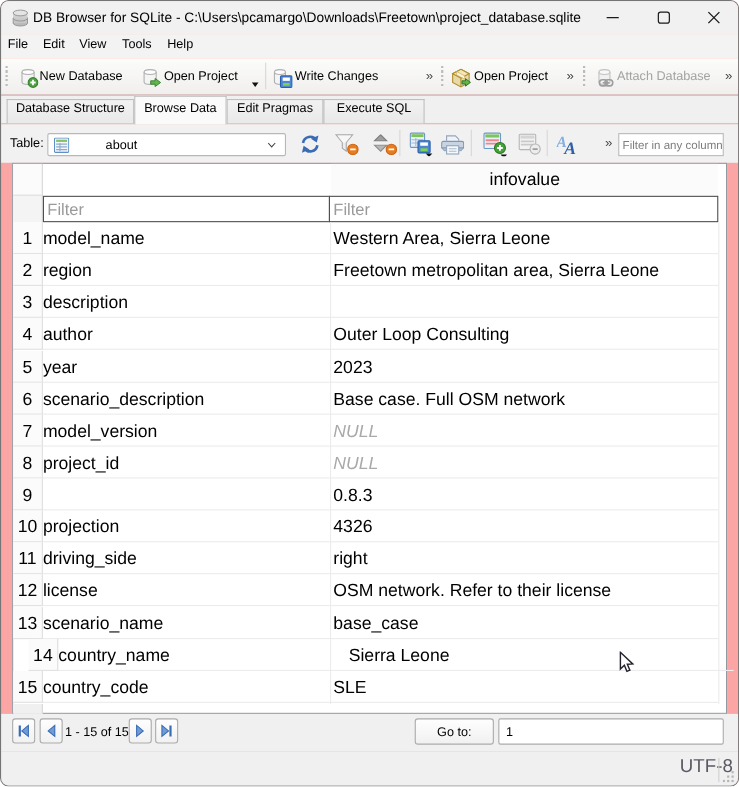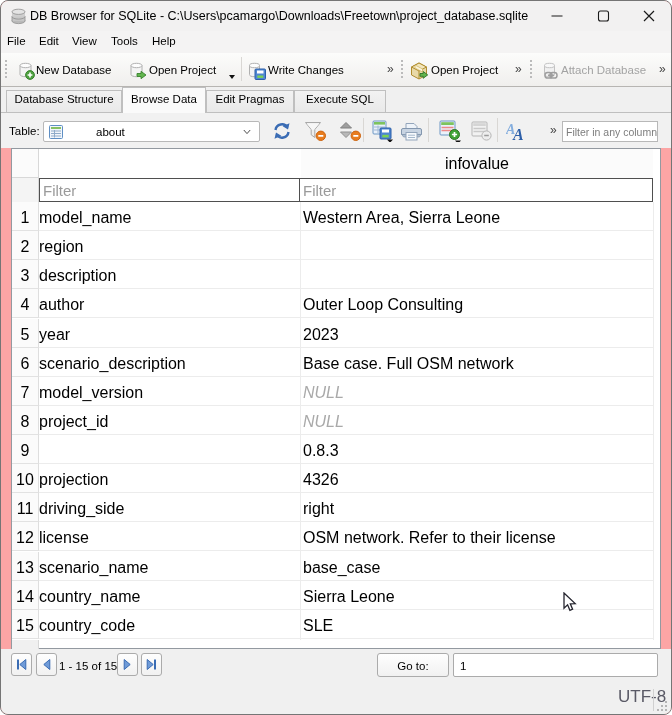--- a/index.html
+++ b/index.html
@@ -269,20 +269,21 @@
 
     <div id="rows">
         <div class="row" style="left:0;top:53px;width:641px">
           <div class="rn">1</div>
           <div class="c1">model_name</div>
           <div class="c2">Western Area, Sierra Leone</div>
         </div>
         <div class="row" style="left:0;top:82px;width:641px">
           <div class="rn">2</div>
           <div class="c1">region</div>
+          <div class="c2">Freetown metropolitan area, Sierra Leone</div>
         </div>
         <div class="row" style="left:0;top:111px;width:641px">
           <div class="rn">3</div>
           <div class="c1">description</div>
           <div class="c2"></div>
         </div>
         <div class="row" style="left:0;top:140px;width:641px">
           <div class="rn">4</div>
           <div class="c1">author</div>
           <div class="c2">Outer Loop Consulting</div>
@@ -324,21 +325,21 @@
         <div class="row" style="left:0;top:373px;width:641px">
           <div class="rn">12</div>
           <div class="c1">license</div>
           <div class="c2">OSM network. Refer to their license</div>
         </div>
         <div class="row" style="left:0;top:403px;width:641px">
           <div class="rn">13</div>
           <div class="c1">scenario_name</div>
           <div class="c2">base_case</div>
         </div>
-        <div class="row" style="left:0;top:432px;width:641px">
+        <div class="row" style="left:14px;top:432px;width:641px">
           <div class="rn">14</div>
           <div class="c1">country_name</div>
           <div class="c2">Sierra Leone</div>
         </div>
         <div class="row" style="left:0;top:461px;width:641px">
           <div class="rn">15</div>
           <div class="c1">country_code</div>
           <div class="c2">SLE</div>
         </div>
       </div>

